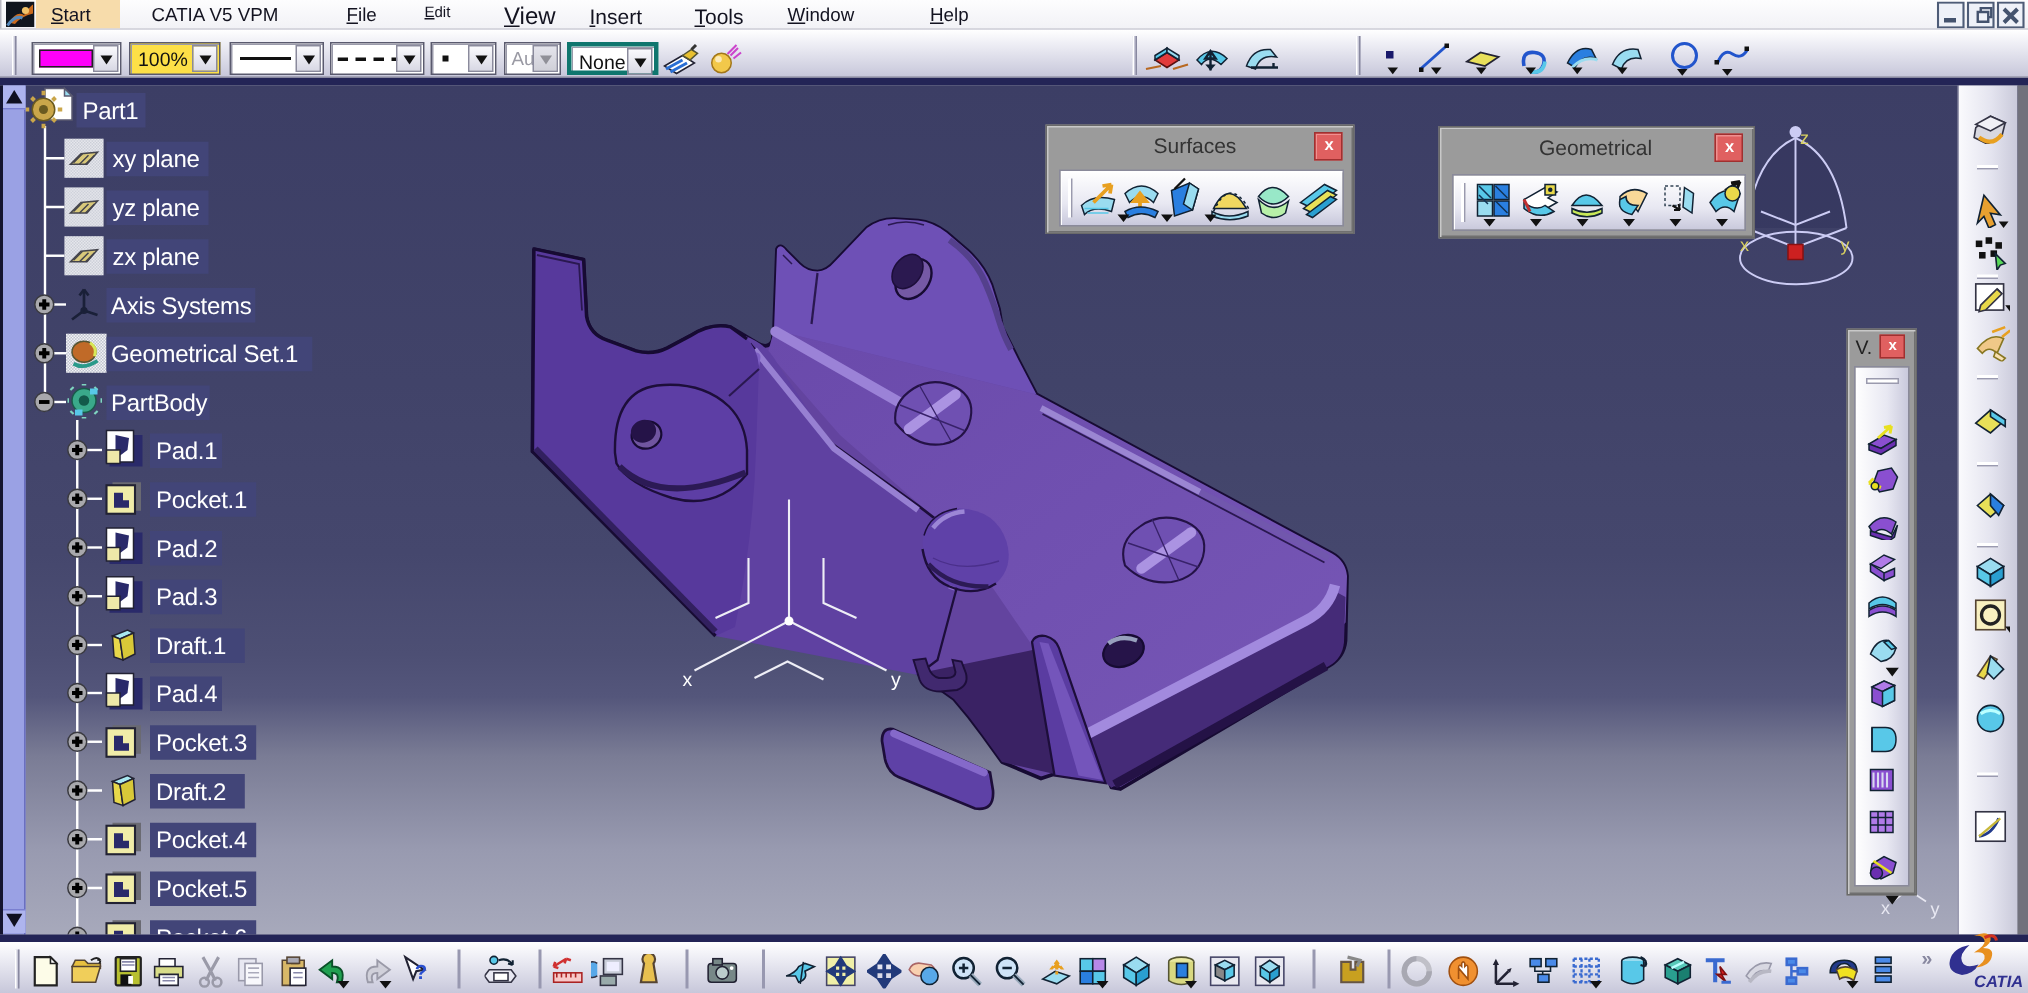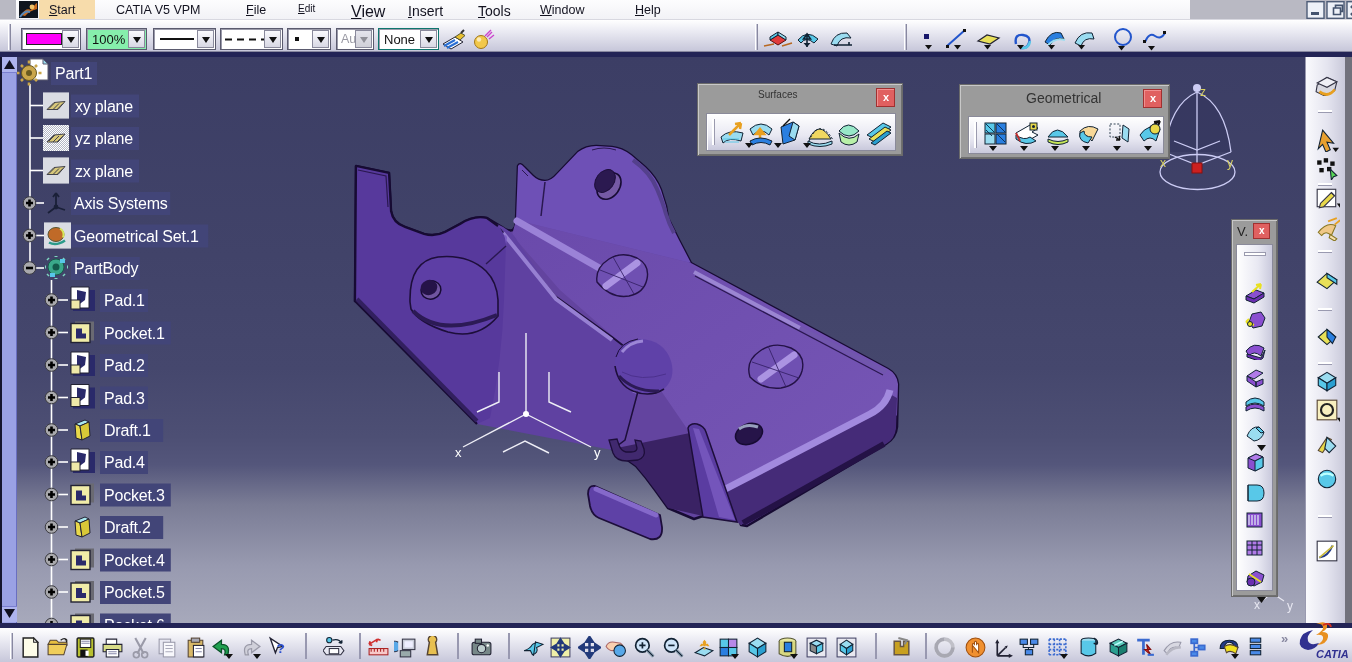--- a/index.html
+++ b/index.html
@@ -1,19 +1,19 @@
 <!DOCTYPE html>
 <html><head><meta charset="utf-8">
 <style>
 *{margin:0;padding:0;box-sizing:border-box}
 body{width:1352px;height:662px;overflow:hidden;font-family:"Liberation Sans",sans-serif;position:relative;background:#b9b9c3}
 .abs{position:absolute}
 </style></head><body>
 
-<div class="abs" style="left:16px;top:0;width:1174px;height:19px;background:linear-gradient(#fdfdfe,#f2f2f6)">
+<div class="abs" style="left:1px;top:0;width:1352px;height:19px;background:linear-gradient(#fdfdfe,#f2f2f6)">
 <div class="abs" style="left:23px;top:0;width:56px;height:19px;background:#f7dcab"></div>
     <div class="abs" style="left:33px;top:2.5px;font-size:12.5px;color:#131320"><u>S</u>tart</div>
     <div class="abs" style="left:100px;top:2.5px;font-size:12.5px;color:#131320">CATIA V5 VPM</div>
     <div class="abs" style="left:230px;top:2.5px;font-size:12.5px;color:#131320"><u>F</u>ile</div>
     <div class="abs" style="left:282px;top:2.5px;font-size:10px;color:#131320"><u>E</u>dit</div>
     <div class="abs" style="left:335px;top:2.5px;font-size:16px;color:#131320"><u>V</u>iew</div>
     <div class="abs" style="left:392px;top:2.5px;font-size:14px;color:#131320"><u>I</u>nsert</div>
     <div class="abs" style="left:462px;top:2.5px;font-size:14px;color:#131320"><u>T</u>ools</div>
     <div class="abs" style="left:524px;top:2.5px;font-size:12.5px;color:#131320"><u>W</u>indow</div>
     <div class="abs" style="left:619px;top:2.5px;font-size:12.5px;color:#131320"><u>H</u>elp</div>
@@ -37,21 +37,21 @@
  </g>
 </svg>
 </div>
 
 <div class="abs" style="left:0;top:19px;width:1352px;height:33px;background:linear-gradient(#ffffff,#eeeef5 30%,#c7c7da);border-top:1px solid #d8d8e0;border-bottom:1px solid #8888a0">
 </div><div class="abs" style="left:8px;top:24px;width:3px;height:26px;background:#c8c8d8;border-left:1px solid #fff;border-right:1px solid #8888a0"></div><div class="abs" style="left:21px;top:28px;width:60px;height:22px;background:#fff;border:1px solid #5a5a6e;box-shadow:inset 1px 1px 0 #9a9aaa">
     <div class="abs" style="left:4px;top:4px;width:36px;height:12px;background:#ff00fa;border:1px solid #222"></div>
     <div class="abs" style="right:1px;top:1px;width:17px;height:18px;background:linear-gradient(#fafafd,#d8d8e4);border:1px solid #8a8a9c">
     <div class="abs" style="left:3.5px;top:6px;width:0;height:0;border-left:4.5px solid transparent;border-right:4.5px solid transparent;border-top:6px solid #111"></div>
     </div>
-  </div><div class="abs" style="left:86px;top:28px;width:61px;height:22px;background:#86efac;border:1px solid #5a5a6e;box-shadow:inset 1px 1px 0 #9a9aaa">
+  </div><div class="abs" style="left:86px;top:28px;width:61px;height:22px;background:#fde047;border:1px solid #5a5a6e;box-shadow:inset 1px 1px 0 #9a9aaa">
     <div class="abs" style="left:5px;top:3px;font-size:13px;color:#111">100%</div>
     <div class="abs" style="right:1px;top:1px;width:17px;height:18px;background:linear-gradient(#fafafd,#d8d8e4);border:1px solid #8a8a9c">
     <div class="abs" style="left:3.5px;top:6px;width:0;height:0;border-left:4.5px solid transparent;border-right:4.5px solid transparent;border-top:6px solid #111"></div>
     </div>
   </div><div class="abs" style="left:153px;top:28px;width:63px;height:22px;background:#fff;border:1px solid #5a5a6e;box-shadow:inset 1px 1px 0 #9a9aaa">
     <div class="abs" style="left:6px;top:9px;width:34px;height:2px;background:#111"></div>
     <div class="abs" style="right:1px;top:1px;width:17px;height:18px;background:linear-gradient(#fafafd,#d8d8e4);border:1px solid #8a8a9c">
     <div class="abs" style="left:3.5px;top:6px;width:0;height:0;border-left:4.5px solid transparent;border-right:4.5px solid transparent;border-top:6px solid #111"></div>
     </div>
   </div><div class="abs" style="left:220px;top:28px;width:63px;height:22px;background:#fff;border:1px solid #5a5a6e;box-shadow:inset 1px 1px 0 #9a9aaa">
@@ -64,21 +64,21 @@
   </div><div class="abs" style="left:287px;top:28px;width:44px;height:22px;background:#fff;border:1px solid #5a5a6e;box-shadow:inset 1px 1px 0 #9a9aaa">
     <div class="abs" style="left:7px;top:8px;width:4px;height:4px;background:#111"></div>
     <div class="abs" style="right:1px;top:1px;width:17px;height:18px;background:linear-gradient(#fafafd,#d8d8e4);border:1px solid #8a8a9c">
     <div class="abs" style="left:3.5px;top:6px;width:0;height:0;border-left:4.5px solid transparent;border-right:4.5px solid transparent;border-top:6px solid #111"></div>
     </div>
   </div><div class="abs" style="left:336px;top:28px;width:38px;height:22px;background:#fff;border:1px solid #5a5a6e;box-shadow:inset 1px 1px 0 #9a9aaa">
     <div class="abs" style="left:4px;top:3px;font-size:12.5px;color:#9a9aa4">Aut</div>
     <div class="abs" style="right:1px;top:1px;width:17px;height:18px;background:linear-gradient(#e4e4ec,#d0d0d8);border:1px solid #8a8a9c">
     <div class="abs" style="left:3.5px;top:6px;width:0;height:0;border-left:4.5px solid transparent;border-right:4.5px solid transparent;border-top:6px solid #909098"></div>
     </div>
-  </div><div class="abs" style="left:378px;top:28px;width:61px;height:22px;background:#fff;border:1px solid #0f766e;box-shadow:inset 1px 1px 0 #9a9aaa">
+  </div><div class="abs" style="left:378px;top:28px;width:61px;height:22px;background:#fff;border:3px solid #0f766e;box-shadow:inset 1px 1px 0 #9a9aaa">
     <div class="abs" style="left:5px;top:3px;font-size:13px;color:#111">None</div>
     <div class="abs" style="right:1px;top:1px;width:17px;height:18px;background:linear-gradient(#fafafd,#d8d8e4);border:1px solid #8a8a9c">
     <div class="abs" style="left:3.5px;top:6px;width:0;height:0;border-left:4.5px solid transparent;border-right:4.5px solid transparent;border-top:6px solid #111"></div>
     </div>
   </div><svg class="abs" style="left:441px;top:26px" width="56" height="26">
 <path d="M2,18 l12,-7 8,5 -12,7z" fill="#ffffff" stroke="#223" stroke-width="1"></path>
 <path d="M3,20 l11,-6" stroke="#2a6fd4" stroke-width="2"></path>
     <path d="M6,22 l11,-6" stroke="#2a6fd4" stroke-width="2"></path>
 <path d="M14,11 l6,-4 4,2.5 -5,4.5z" fill="#e8c030" stroke="#553" stroke-width="1"></path>
 <path d="M20,7 l3,-3" stroke="#333" stroke-width="2"></path>
@@ -428,21 +428,21 @@
 <div class="abs" style="left:0;top:0;width:15px;height:16px;background:#aeb4ee;border-bottom:1px solid #7a7fd0"></div>
 <svg class="abs" style="left:2px;top:3px" width="11" height="10">
       <path d="M5.5,0 L11,9 L0,9 Z" fill="#101020"></path>
     </svg>
 <div class="abs" style="left:0;top:549px;width:15px;height:16px;background:#aeb4ee;border-top:1px solid #7a7fd0"></div>
 <svg class="abs" style="left:2px;top:552px" width="11" height="10">
       <path d="M5.5,9 L11,0 L0,0 Z" fill="#101020"></path>
     </svg>
 </div>
 <div class="abs" style="left:697px;top:83px;width:206px;height:73px;background:#9b9b9b;border:1px solid #6a6a6a;box-shadow:inset 1px 1px 0 #c8c8c8, inset -1px -1px 0 #707070">
-<div class="abs" style="left:60px;top:5px;font-size:10px;color:#333">Surfaces</div>
+<div class="abs" style="left:71px;top:5px;font-size:14px;color:#333">Surfaces</div>
 <div class="abs" style="right:7px;top:4px;width:19px;height:19px;background:#e06060;border:1px solid #a03030;box-shadow:inset 1px 1px 0 #f09090">
       <div class="abs" style="left:6px;top:2px;color:#fff;font-size:11px;font-weight:bold">x</div>
     </div>
 <div class="abs" style="left:8px;top:29px;width:190px;height:38px;background:linear-gradient(#ffffff,#e8e8f2 60%,#c9c9dc);border:1px solid #8a8a9a;box-shadow:inset 1px 1px 0 #fff">
       <div class="abs" style="left:5px;top:5px;width:3px;height:26px;background:#fff;border-right:1px solid #9a9aae"></div>
 <svg class="abs" style="left:12px;top:2px" width="176" height="34">
 <g transform="translate(0,3)">
           <path d="M2,18 q8,-8 22,-4 l-2,8 q-12,-4 -18,2z" fill="#9adcf0" stroke="#123"></path>
           <path d="M10,16 L22,4 m0,0 l-6,1 m6,-1 l-1,6" stroke="#e8a020" stroke-width="2.5" fill="none"></path>
           <path d="M4,20 h16 m-14,3 h14" stroke="#58c8e8" stroke-width="1"></path>

